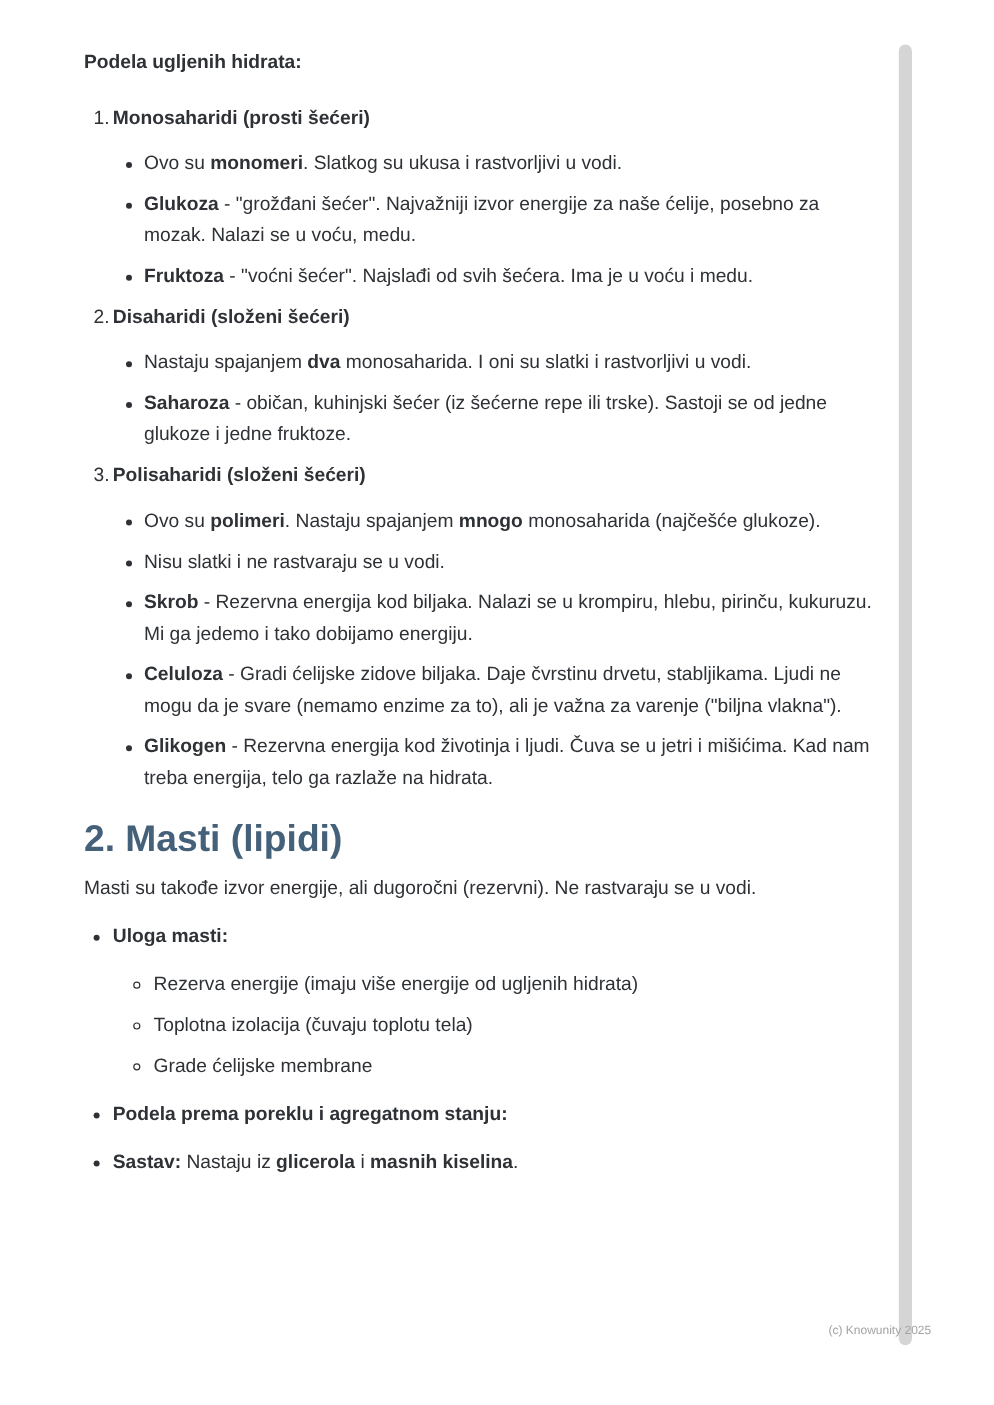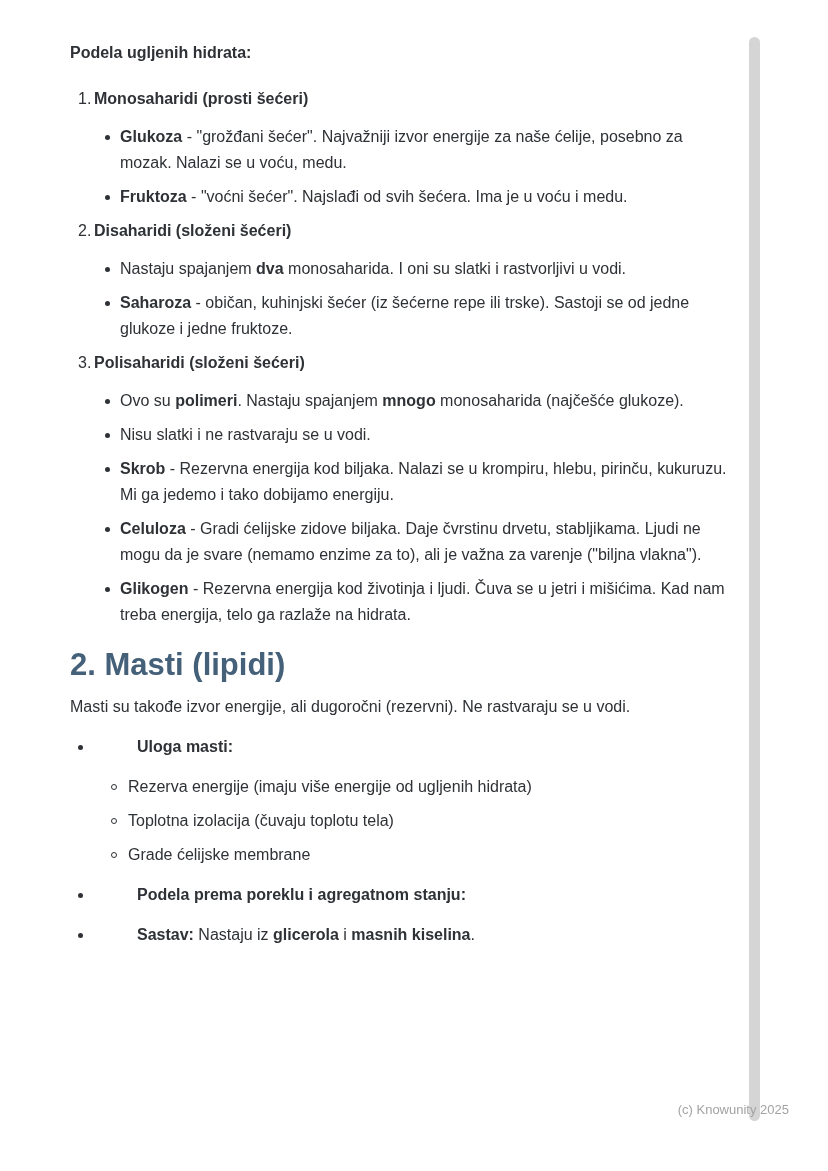--- a/index.html
+++ b/index.html
@@ -30,21 +30,21 @@
     display: flex;
     padding-left: 8px;
     margin-bottom: 12px;
   }
   .sec-head .num { width: 16px; flex: none; }
   .sec-head .sec-title { font-weight: 700; }
 
   .ul1 { padding-left: 35px; }
   .ul0 { padding-left: 8px; }
   .li { display: flex; margin-bottom: 8px; }
-  .li0 { margin-bottom: 14px; gap: 43px; }
+  .li0 { margin-bottom: 14px; }
   .marker { width: 15px; flex: none; }
   .ul0 > .li > .marker { width: 16px; }
   .dot {
     display: block;
     width: 5px; height: 5px;
     border-radius: 50%;
     background: var(--text, #2e3135);
     margin-top: 11px;
   }
   .circle {
@@ -76,39 +76,45 @@
     left: 749px;
     top: 37px;
     width: 11px;
     height: 1084px;
     background: var(--scrollbar, #d5d5d5);
     border-radius: 8px;
   }
   .footer {
     position: absolute;
     top: 1103px;
-    right: 39px;
-    font-size: 13px;
+    right: 52px;
+    font-size: 10px;
     line-height: 14px;
     color: var(--footer, #a3a3a3);
   }
 </style>
 </head>
 <body>
 
 <div class="content">
 
   <div class="doc-title">Podela ugljenih hidrata:</div>
 
   <div class="sec">
     <div class="sec-head">
       <span class="num">1.</span>
       <span class="sec-title">Monosaharidi (prosti šećeri)</span>
     </div>
     <div class="ul1">
+      <div class="li">
+        <span class="marker">
+            <span class="dot"></span>
+          </span>
+        <span class="txt"><span>Ovo su </span><strong>monomeri</strong><span>. Slatkog su ukusa i rastvorljivi u vodi.</span></span>
+      </div>
       <div class="li">
         <span class="marker">
             <span class="dot"></span>
           </span>
         <span class="txt"><strong>Glukoza</strong><span> - "grožđani šećer". Najvažniji izvor energije za naše ćelije, posebno za mozak. Nalazi se u voću, medu.</span></span>
       </div>
       <div class="li">
         <span class="marker">
             <span class="dot"></span>
           </span>

